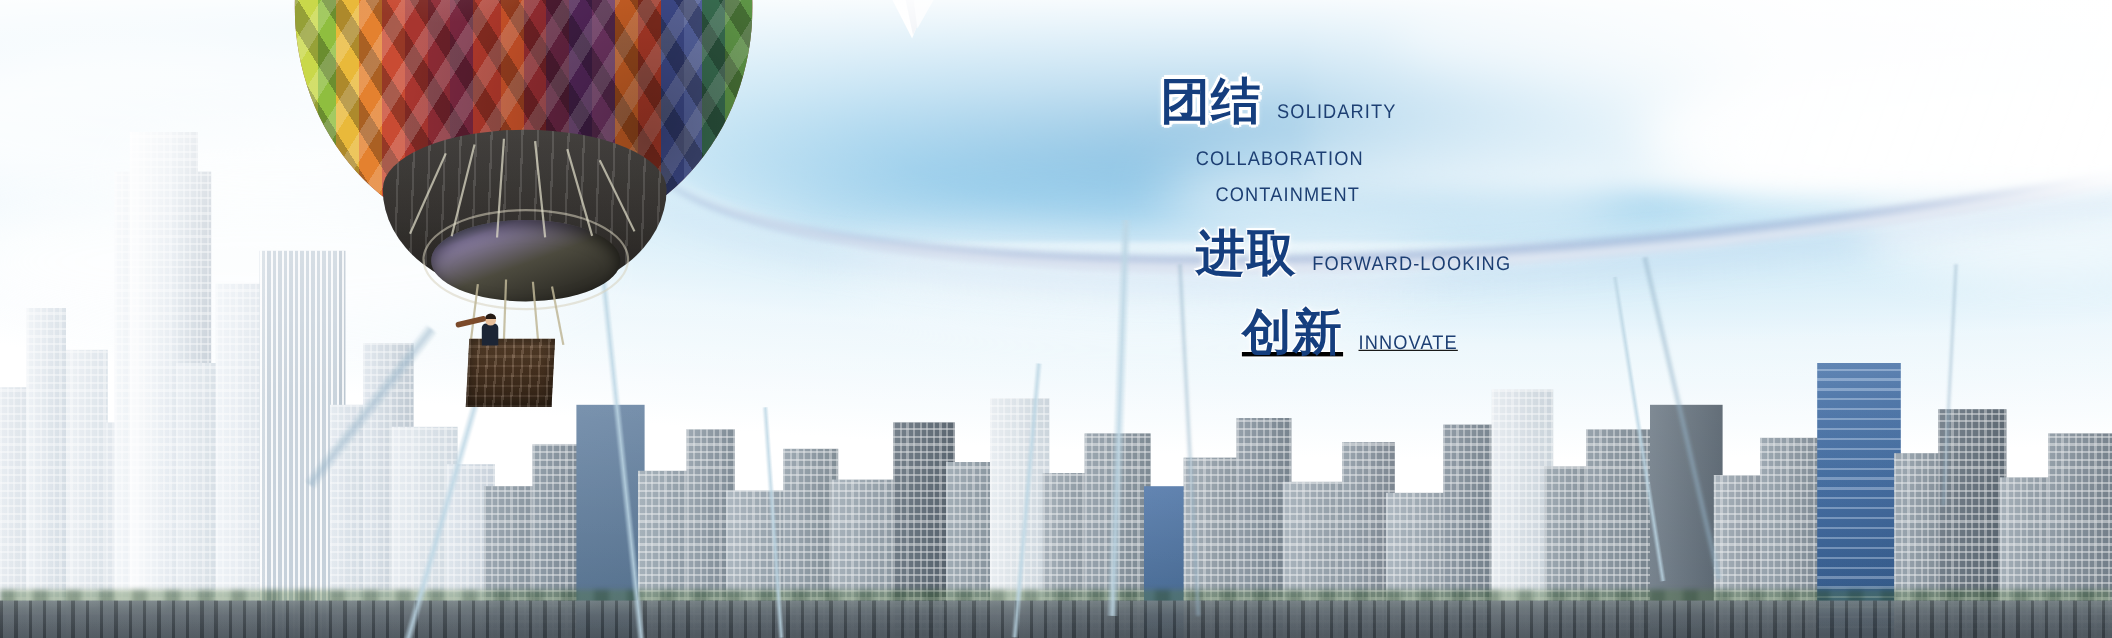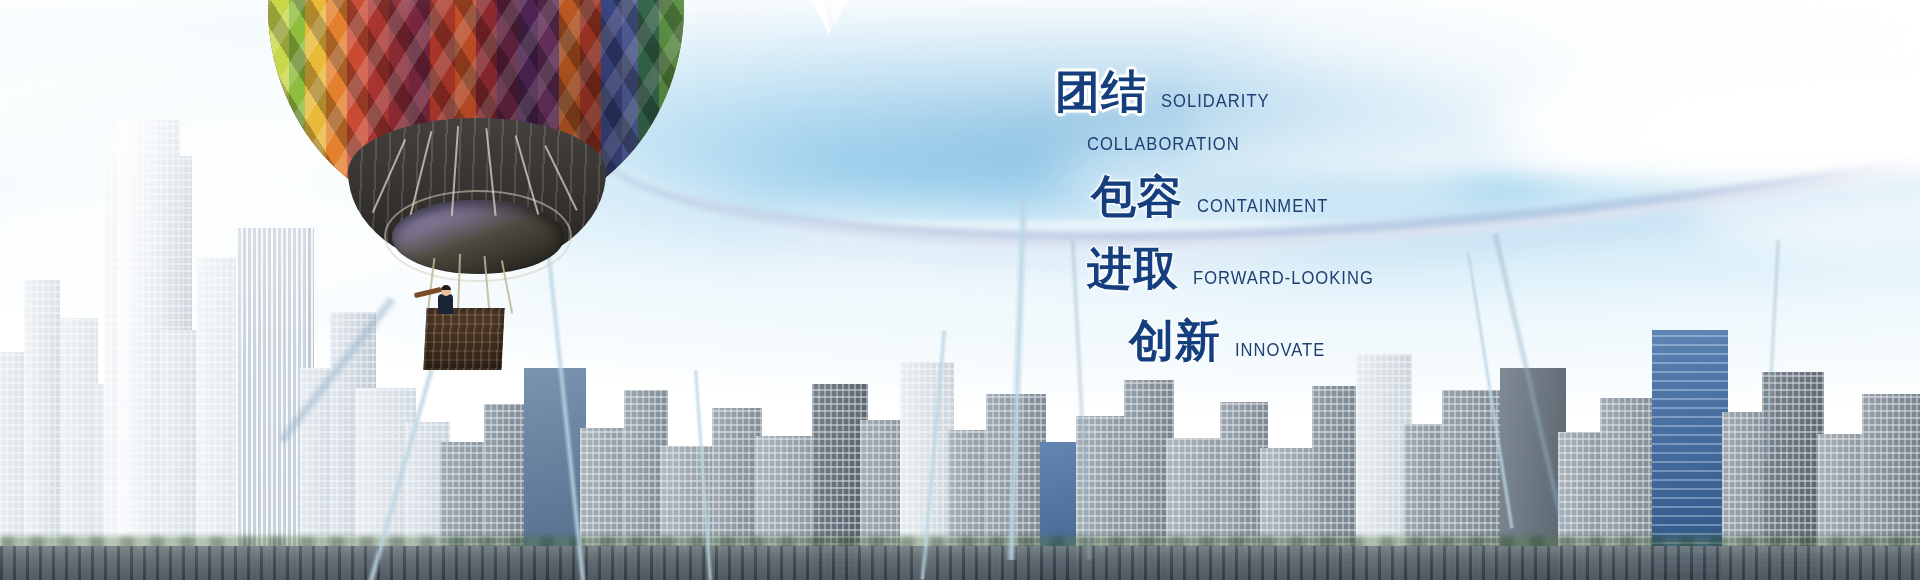--- a/index.html
+++ b/index.html
@@ -225,21 +225,21 @@
   .en{
     font-family:"Liberation Sans","DejaVu Sans",sans-serif;
     font-size:18px; font-weight:500; letter-spacing:1.1px;
     color:#1d3f73; margin-left:14px;
     transform:scaleX(.92); transform-origin:left center;
   }
   .l0{ margin-left:0px;  margin-top:0px; }
   .l1{ margin-left:18px; margin-top:12px; }
   .l2{ margin-left:36px; margin-top:12px; }
   .l3{ margin-left:32px; margin-top:12px; }
-  .l4{ margin-left:74px; margin-top:12px; }
+  .l4{ margin-left:74px; margin-top:12px;text-decoration:underline; }
 </style>
 </head>
 <body>
 
 <div class="banner">
 
   <div class="sky"></div>
   <div class="sky-deep"></div>
 
   <div class="cloud c1"></div>
@@ -366,21 +366,20 @@
     <div class="line l0">
       <span class="cn">团结</span>
       <span class="en">SOLIDARITY</span>
     </div>
 
     <div class="line l1">
       <span class="en">COLLABORATION</span>
     </div>
 
     <div class="line l2">
-      <span class="cn noshadow">包容</span>
       <span class="en">CONTAINMENT</span>
     </div>
 
     <div class="line l3">
       <span class="cn noshadow">进取</span>
       <span class="en">FORWARD-LOOKING</span>
     </div>
 
     <div class="line l4">
       <span class="cn noshadow">创新</span>

